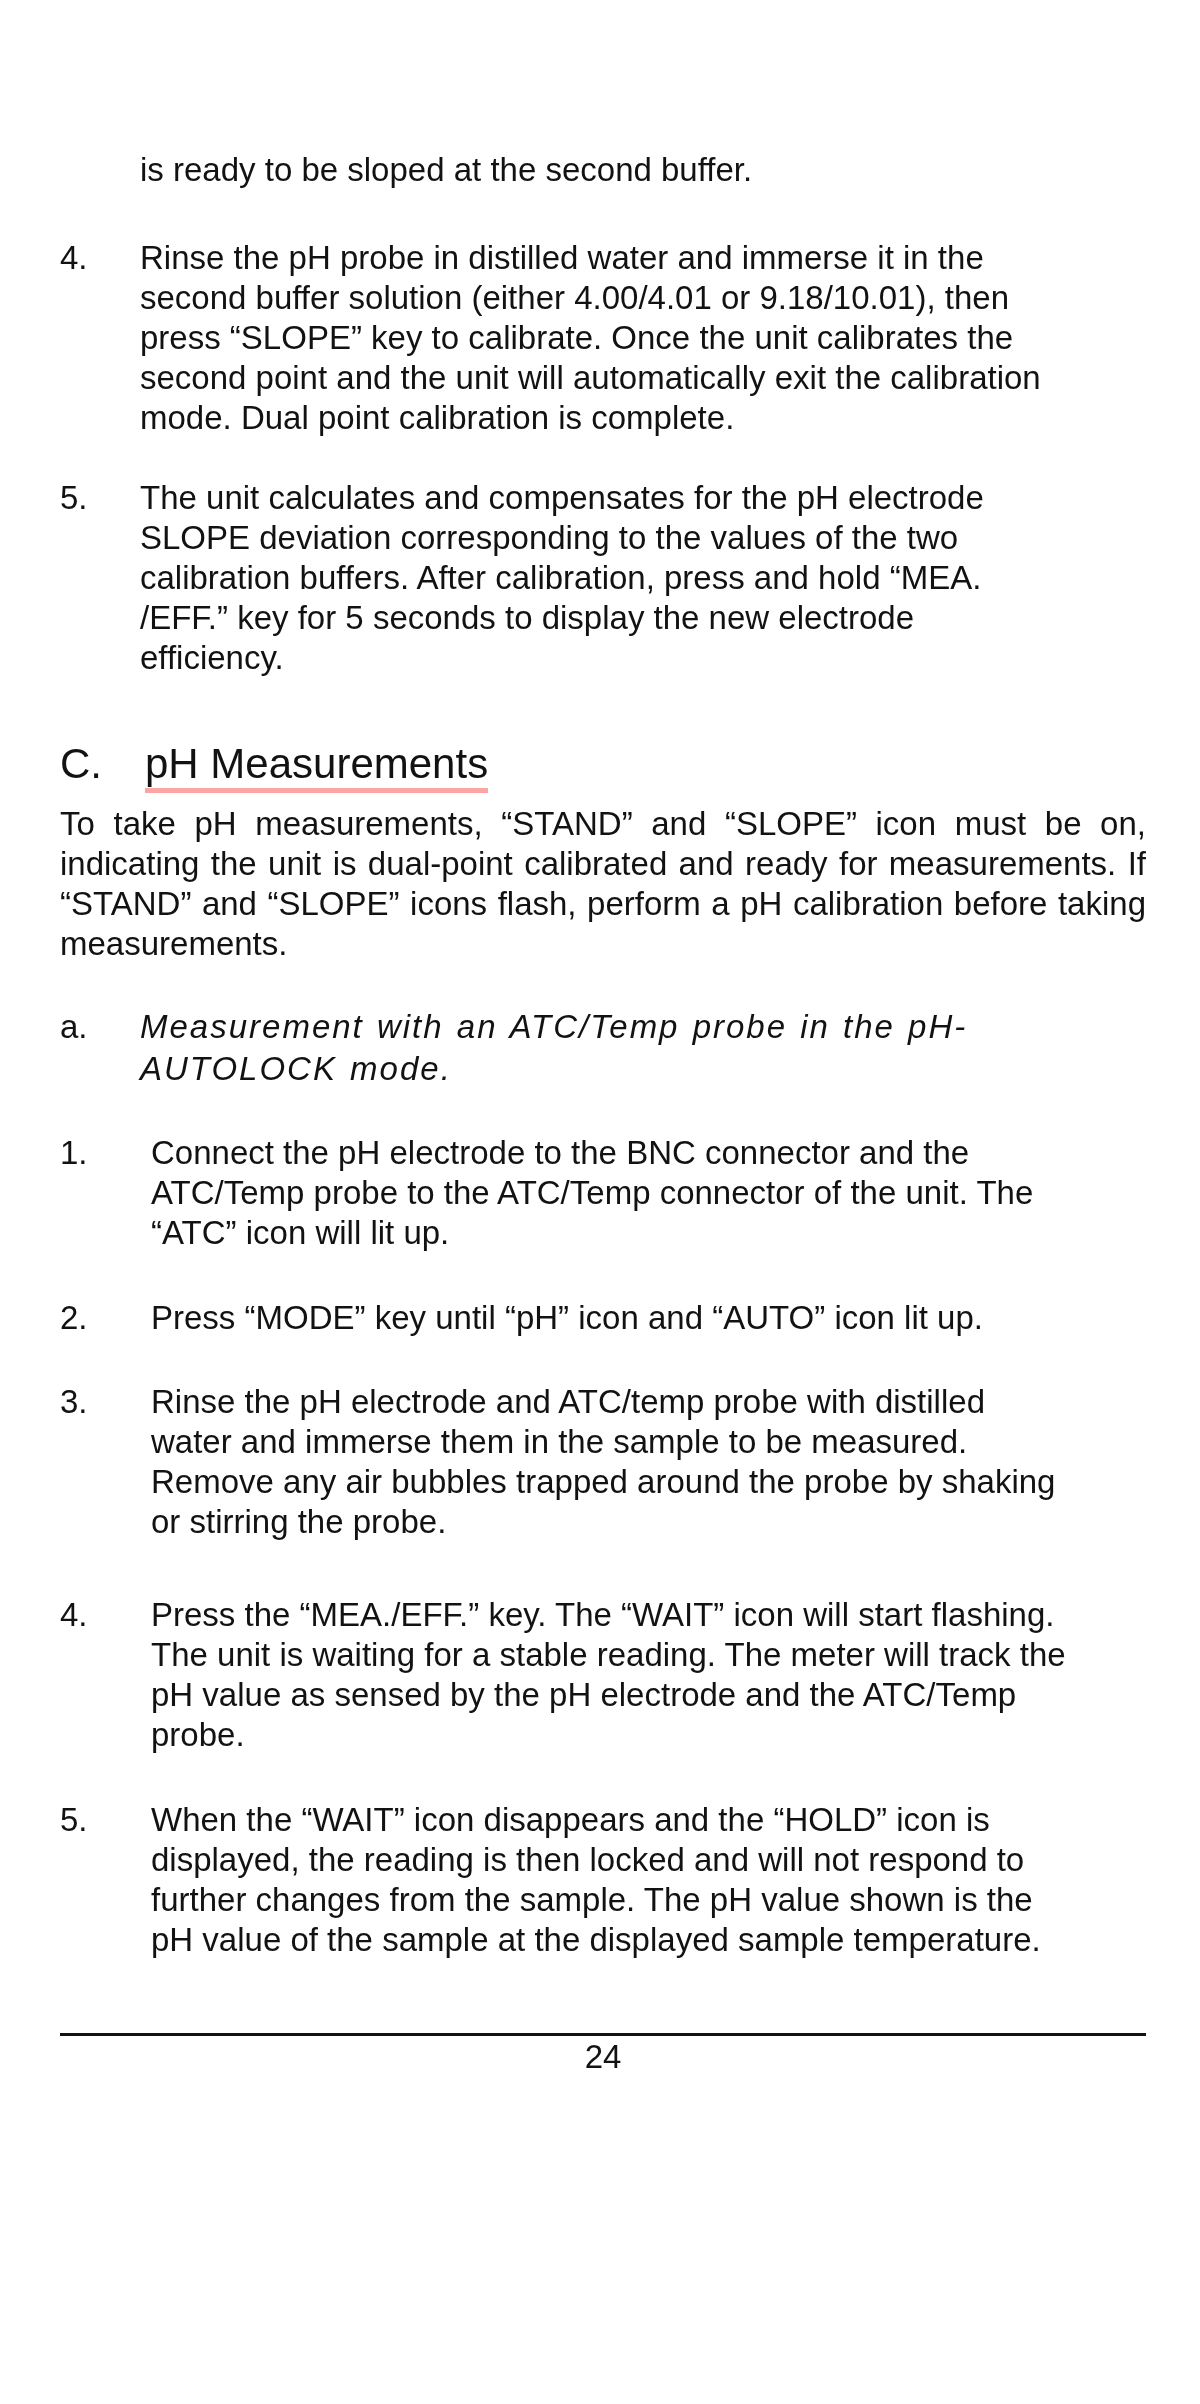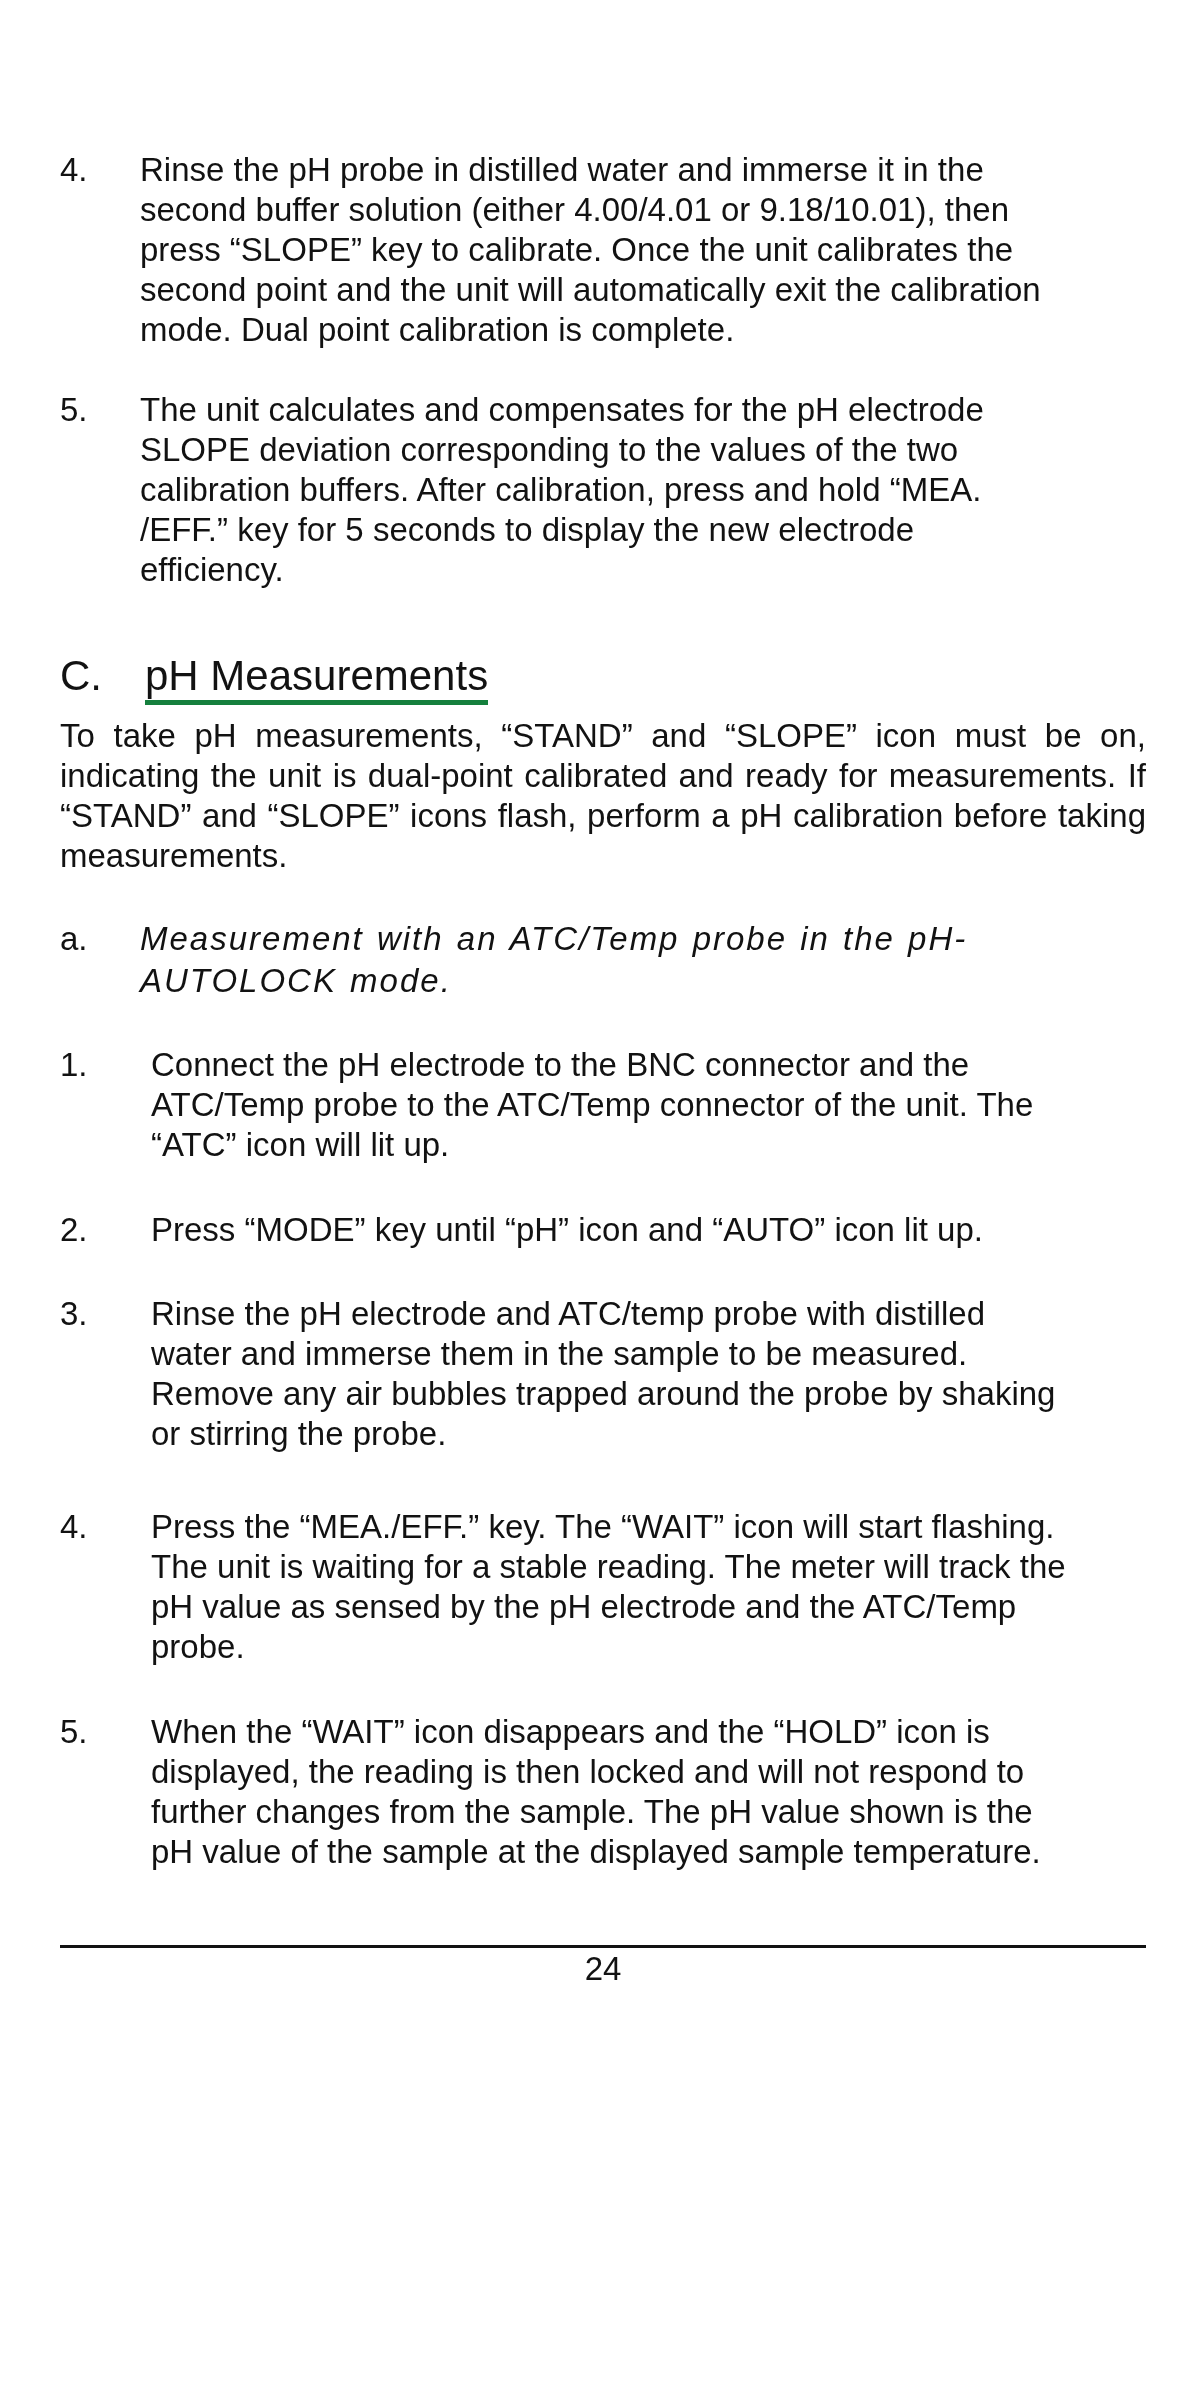--- a/index.html
+++ b/index.html
@@ -35,21 +35,21 @@
   .note-measurement { margin: 0 0 0 90px; }
 
   .section-heading {
     display: flex;
     font-size: 42px;
     line-height: 52px;
     margin: 0 0 14px 0;
   }
   .section-heading .letter { flex: 0 0 85px; }
   .section-title {
-    border-bottom: 5px solid #15803d;
+    border-bottom: 5px solid #fca5a5;
     padding-bottom: 1px;
   }
 
   .intro {
     text-align: justify;
     margin: 0 0 42px 0;
   }
 
   .subsection { display: flex; margin-bottom: 43px; line-height: 42px; }
   .subsection .num { flex: 0 0 80px; }
@@ -66,20 +66,21 @@
     font-size: 46px;
     line-height: 52px;
     margin: 0;
   }
 </style>
 </head>
 <body>
 
 <div class="page">
 
+  <div class="body-text pre cont-line">is ready to be sloped at the second buffer.</div>
 
   <div class="steps-calibration">
     <div class="step body-text mb40">
       <div class="num">4.</div>
       <div class="step-text pre">Rinse the pH probe in distilled water and immerse it in the
 second buffer solution (either 4.00/4.01 or 9.18/10.01), then
 press “SLOPE” key to calibrate. Once the unit calibrates the
 second point and the unit will automatically exit the calibration
 mode. Dual point calibration is complete.</div>
     </div>

